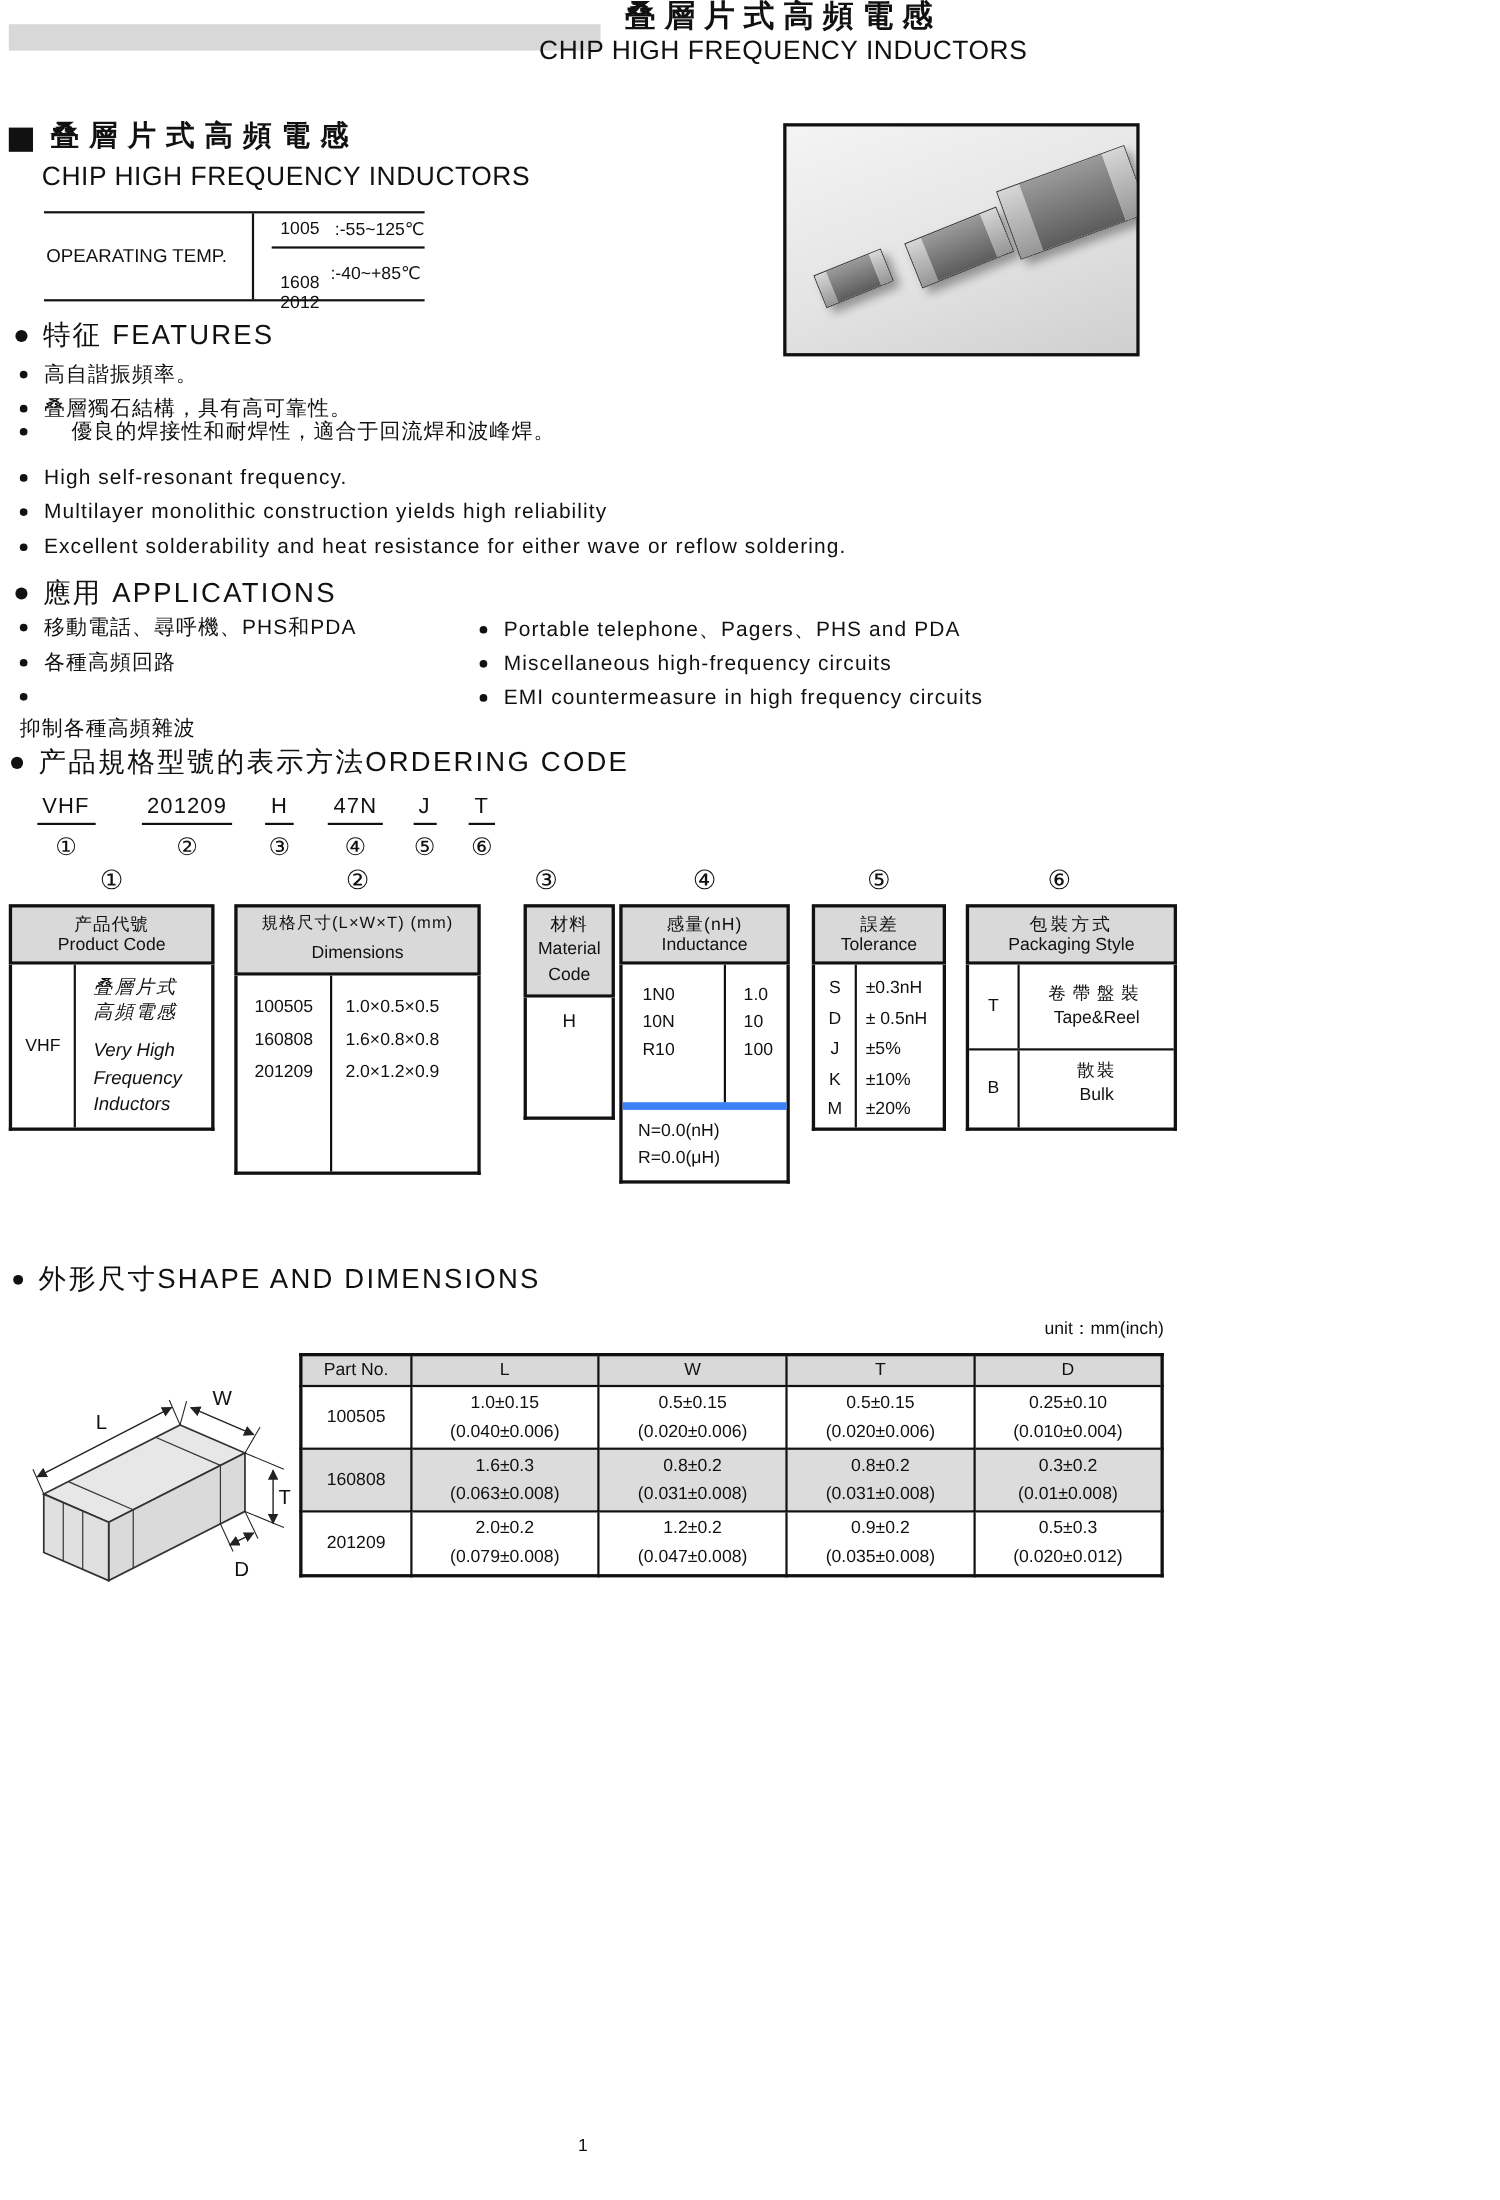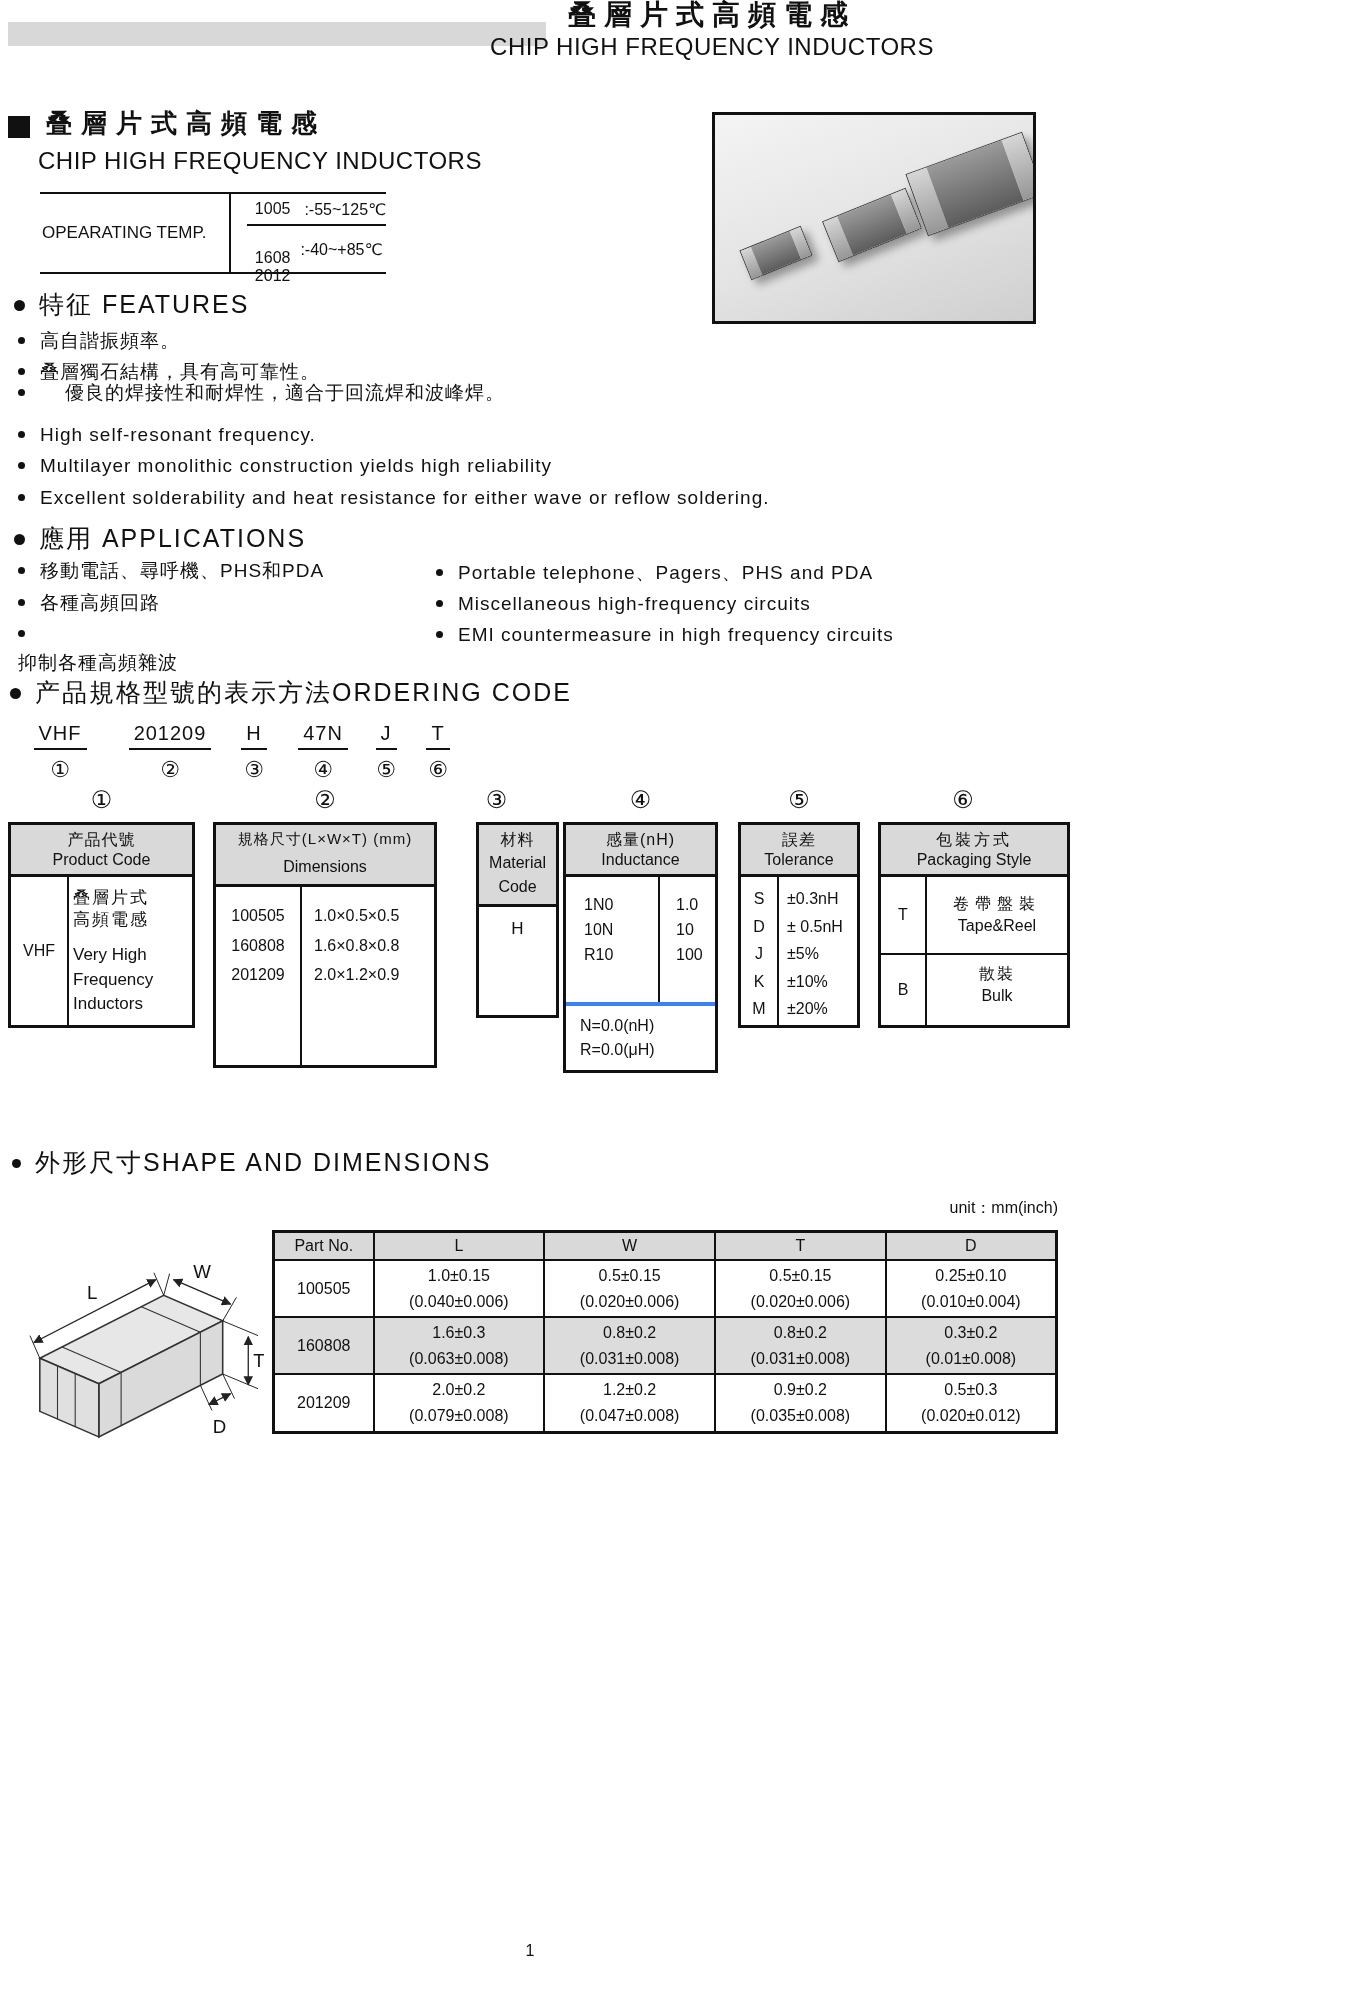--- a/index.html
+++ b/index.html
@@ -204,21 +204,21 @@
   <div class="tnum" style="left:738px;top:786px;width:122px;">⑤</div>
   <div class="tnum" style="left:878px;top:786px;width:170px;">⑥</div>
 
   <div class="otable" style="left:8px;top:822px;width:187px;">
     <div class="ohead">
       <div class="h1">产品代號</div>
       <div>Product Code</div>
     </div>
     <div class="obody vsplit" style="height:148px;">
       <div class="vdiv" style="width:56px;display:flex;align-items:center;justify-content:center;">VHF</div>
-      <div style="flex:1;padding:10px 0 0 4px;">
+      <div style="flex:1;padding:10px 0 0 16px;font-style:italic;">
         <div class="pre" style="font-size:17px;letter-spacing:2px;line-height:1.3;">叠層片式
 高頻電感</div>
         <div class="pre" style="font-size:17px;line-height:1.45;margin-top:12px;">Very High
 Frequency
 Inductors</div>
       </div>
     </div>
   </div>
 
   <div class="otable" style="left:213px;top:822px;width:224px;">
@@ -260,21 +260,21 @@
           <div>1N0</div>
           <div>10N</div>
           <div>R10</div>
         </div>
         <div style="flex:1;padding:16px 0 0 16px;line-height:1.55;">
           <div>1.0</div>
           <div>10</div>
           <div>100</div>
         </div>
       </div>
-      <div class="pre" style="border-top:4px solid #3b82f6;padding:8px 0 8px 14px;line-height:1.5;">N=0.0(nH)
+      <div class="pre" style="border-top:7px solid #3b82f6;padding:8px 0 8px 14px;line-height:1.5;">N=0.0(nH)
 R=0.0(μH)</div>
     </div>
   </div>
 
   <div class="otable" style="left:738px;top:822px;width:122px;">
     <div class="ohead">
       <div class="h1">誤差</div>
       <div>Tolerance</div>
     </div>
     <div class="obody vsplit" style="height:148px;">

